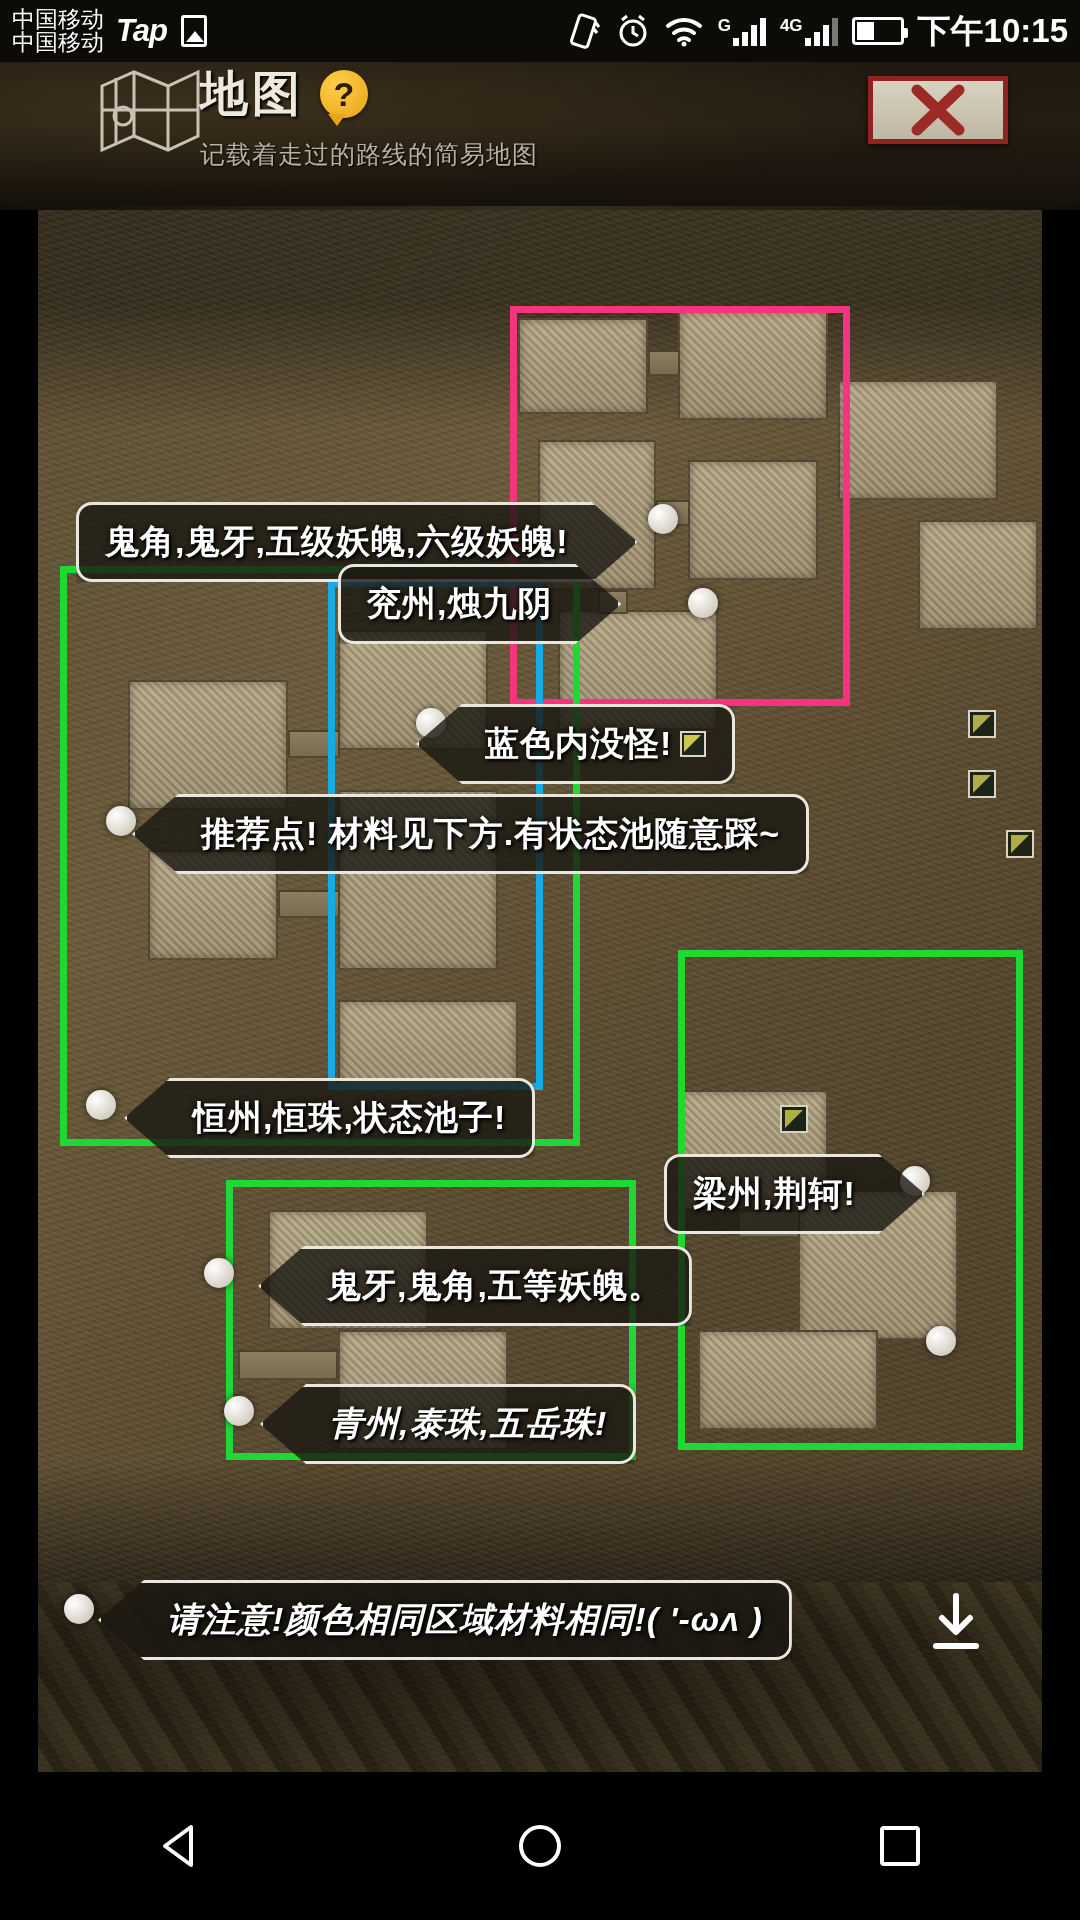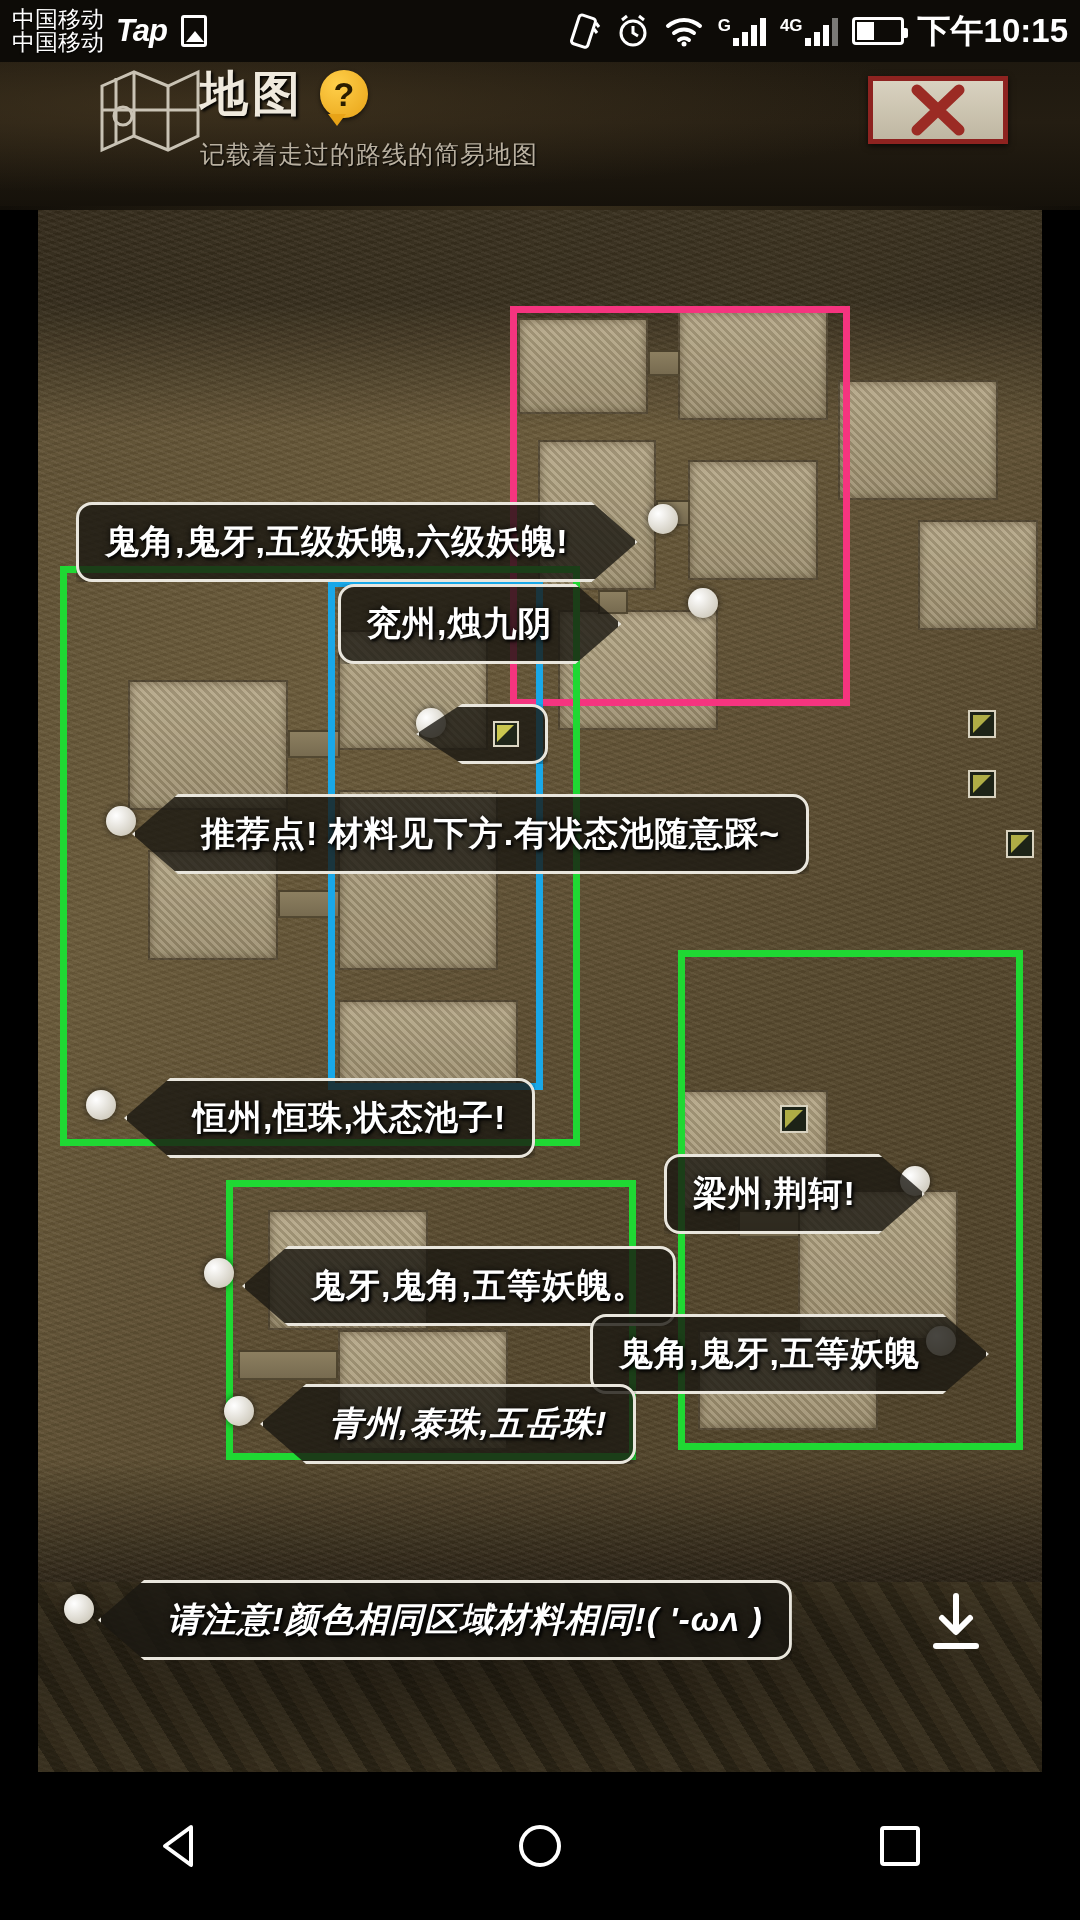--- a/index.html
+++ b/index.html
@@ -265,47 +265,45 @@
     <div class="bub-dot" style="left:862px;top:956px;"></div>
     <div class="bub-dot" style="left:166px;top:1048px;"></div>
     <div class="bub-dot" style="left:888px;top:1116px;"></div>
     <div class="bub-dot" style="left:186px;top:1186px;"></div>
     <div class="bub-dot" style="left:26px;top:1384px;"></div>
 
     <div class="bubble right" style="left:38px;top:292px;">
       <span>鬼角,鬼牙,五级妖魄,六级妖魄!</span>
     </div>
 
-    <div class="bubble right" style="left:300px;top:374px;">
+    <div class="bubble right" style="left:300px;top:354px;">
       <span>兖州,烛九阴</span>
     </div>
 
     <div class="bubble left" style="left:378px;top:494px;">
+      <span>蓝色内没怪!</span>
       <i class="inline-chest"></i>
     </div>
 
     <div class="bubble left" style="left:94px;top:584px;">
       <span>推荐点! 材料见下方.有状态池随意踩~</span>
     </div>
 
     <div class="bubble left" style="left:86px;top:868px;">
       <span>恒州,恒珠,状态池子!</span>
     </div>
 
     <div class="bubble right" style="left:626px;top:944px;justify-content:flex-end;">
       <span>梁州,荆轲!</span>
     </div>
 
-    <div class="bubble left" style="left:204px;top:1036px;">
+    <div class="bubble left" style="left:220px;top:1036px;">
       <span>鬼牙,鬼角,五等妖魄。</span>
     </div>
 
-    <div class="bubble right" style="left:552px;top:1104px;">
-      <span>鬼角,鬼牙,五等妖魄</span>
-    </div>
 
     <div class="bubble left" style="left:222px;top:1174px;font-style:italic;">
       <span>青州,泰珠,五岳珠!</span>
     </div>
 
     <div class="bubble left" style="left:60px;top:1370px;font-style:italic;">
       <span>请注意!颜色相同区域材料相同!( '-ωʌ )</span>
     </div>
 
     <svg class="dl" viewBox="0 0 56 62">

